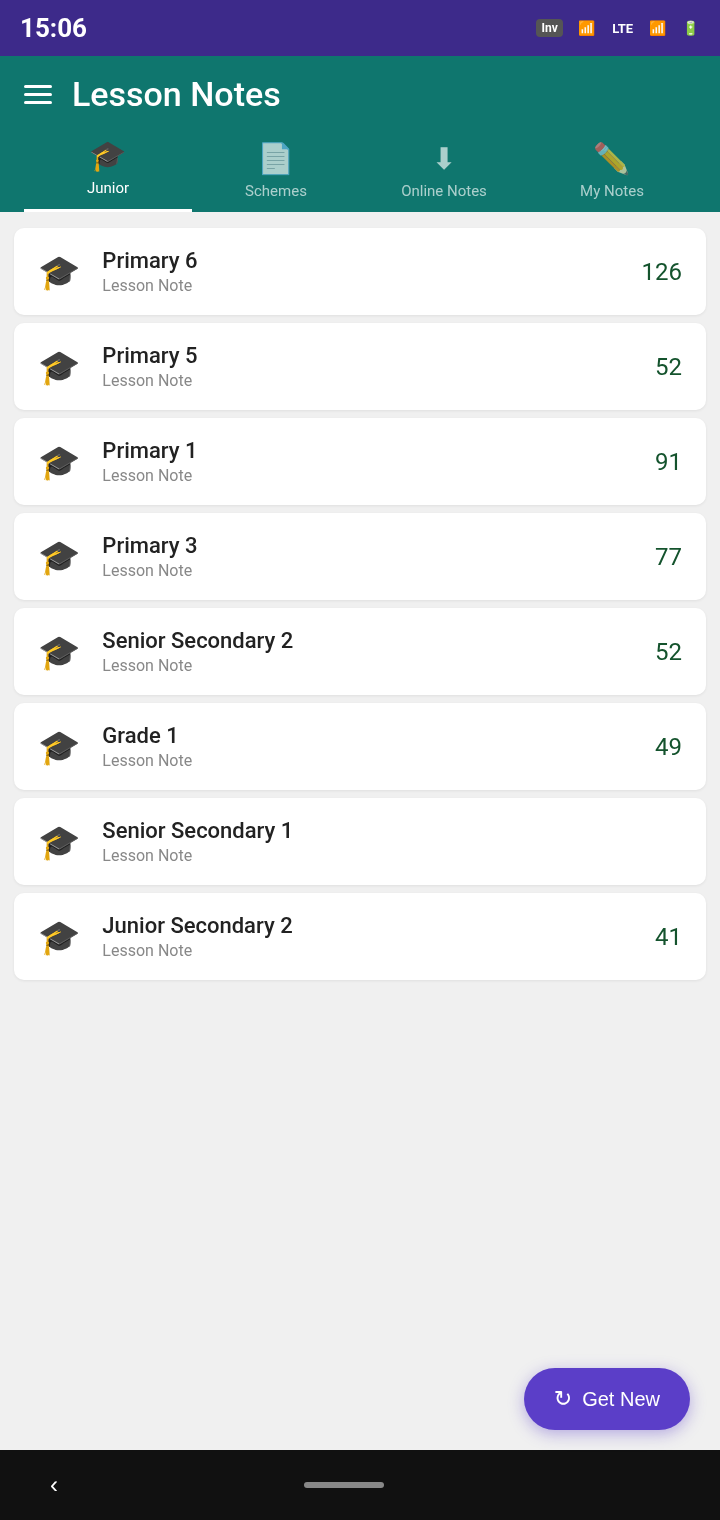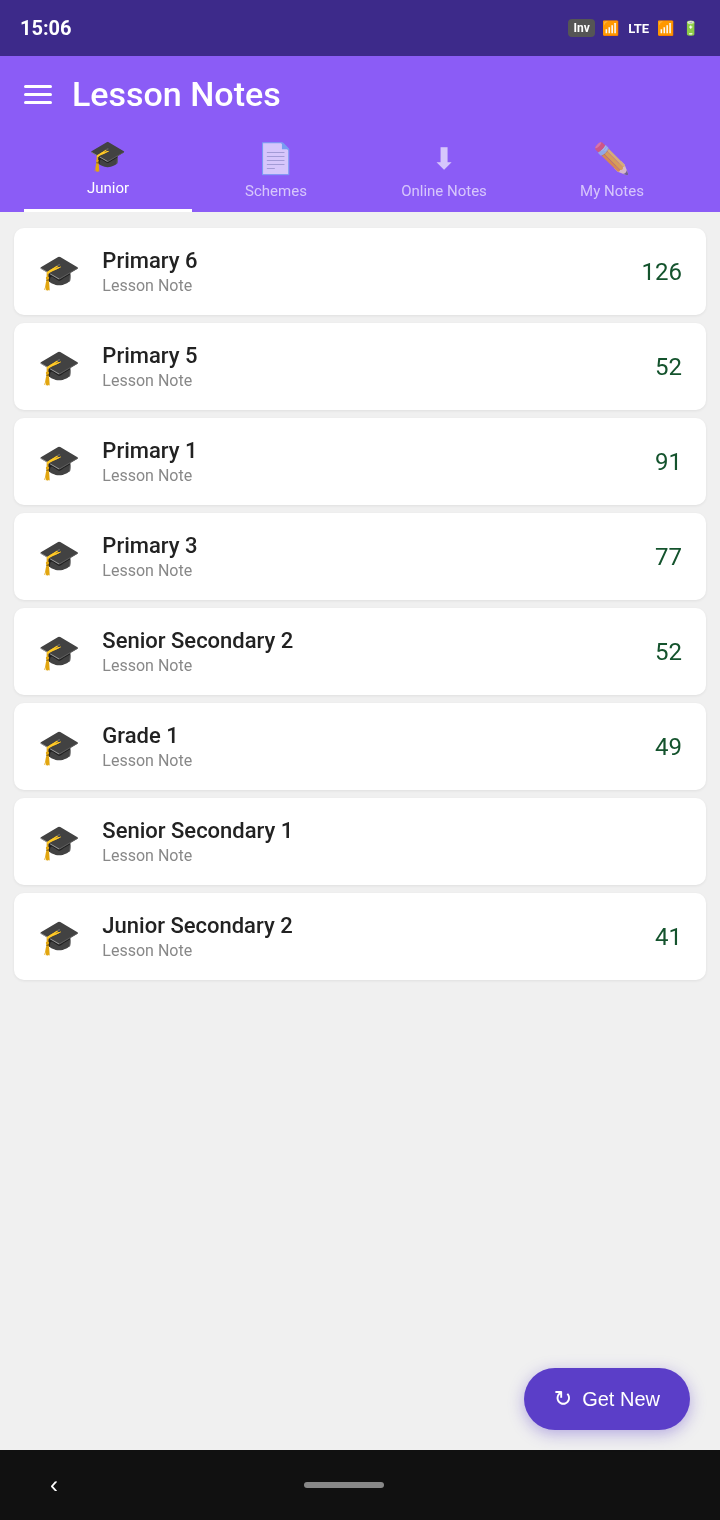--- a/index.html
+++ b/index.html
@@ -17,40 +17,40 @@
     .status-bar {
       background: #3d2a8a;
       color: white;
       display: flex;
       justify-content: space-between;
       align-items: center;
       padding: 10px 20px;
       height: 56px;
     }
     .status-time {
-      font-size: 20px;
+      font-size: 26px;
       font-weight: bold;
     }
     .status-icons {
       display: flex;
       align-items: center;
-      gap: 8px;
+      gap: 16px;
       font-size: 14px;
     }
     .inv-badge {
       background: #555;
       border-radius: 4px;
       padding: 2px 5px;
       font-size: 12px;
       font-weight: bold;
     }
 
     
     .header {
-      background: #8b5cf6;
+      background: #0f766e;
       color: white;
       padding: 18px 24px 0 24px;
       display: flex;
       flex-direction: column;
     }
     .header-top {
       display: flex;
       align-items: center;
       gap: 20px;
       margin-bottom: 16px;

